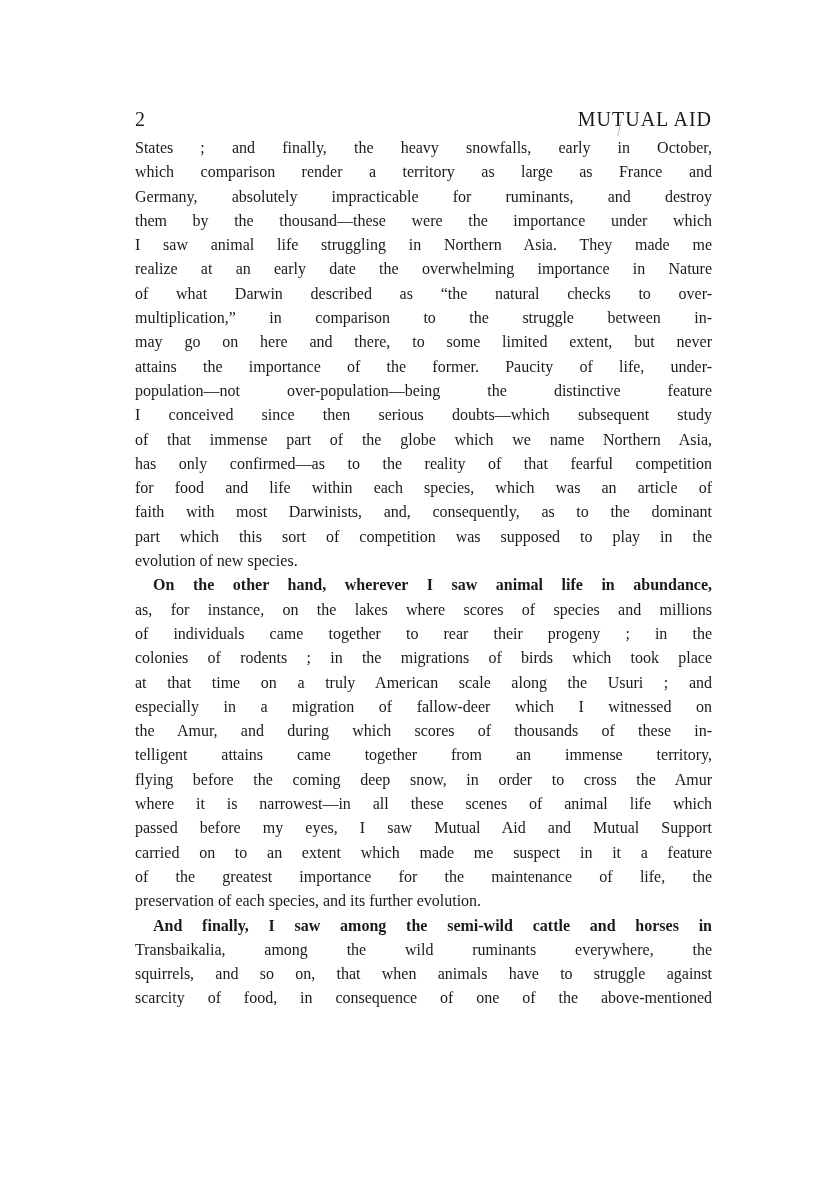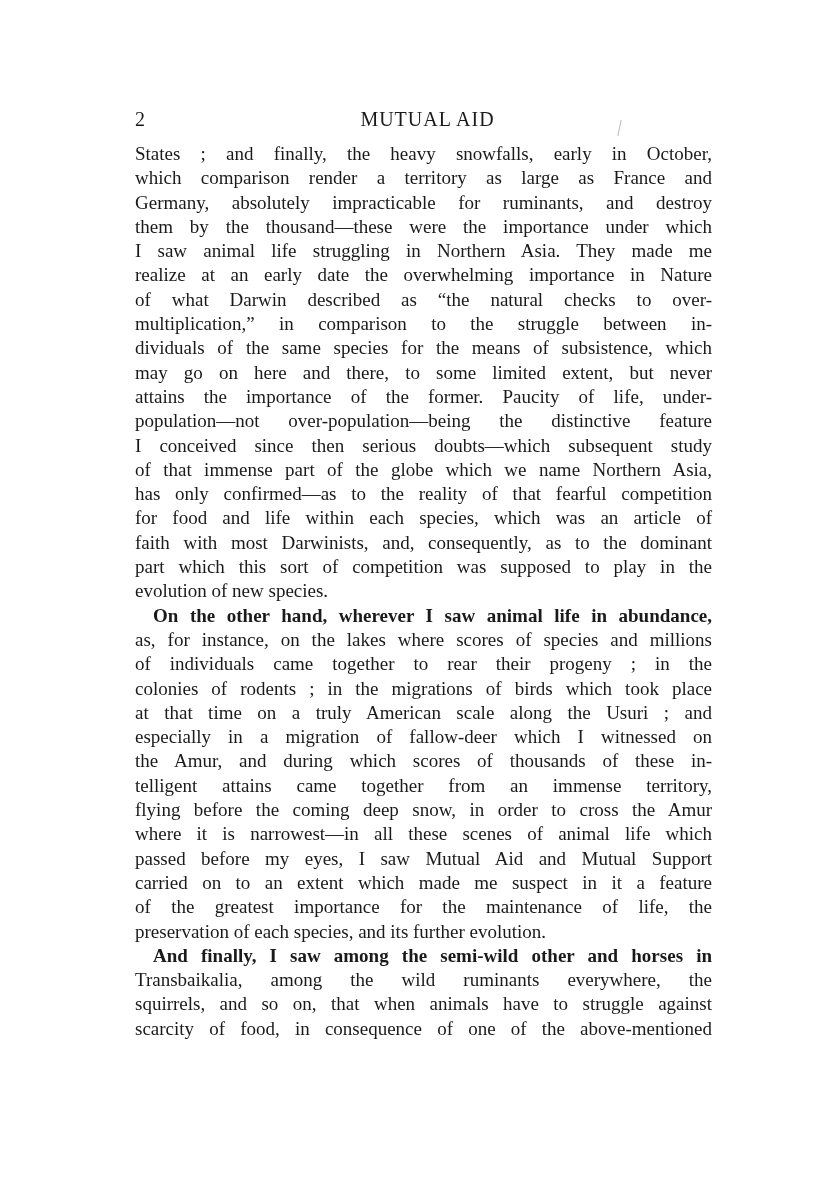--- a/index.html
+++ b/index.html
@@ -31,38 +31,38 @@
     .page-number {
       position: absolute;
       left: 0;
       top: 0;
     }
     .running-title {
       position: absolute;
       left: 0;
       right: 0;
       top: 0;
-      text-align: center;
+      text-align: right;
       letter-spacing: 1px;
       padding-left: 8px;
       font-family: Liberation Serif, serif;
     }
     .stray-mark {
       position: absolute;
       left: 484px;
       top: 14px;
       width: 1px;
       height: 16px;
       background: #bbbbbb;
       transform: rotate(12deg);
     }
     .body-text {
-      margin-top: 10px;
+      margin-top: 4px;
       font-family: "Liberation Serif", "DejaVu Serif", serif;
-      font-size: 19px;
+      font-size: 16px;
       line-height: 24.3px;
     }
     .line {
       display: block;
       white-space: nowrap;
       text-align: justify;
       text-align-last: justify;
     }
     .line.last {
       text-align-last: left;
@@ -84,21 +84,20 @@
   <div class="body-text" id="body-text">
       <div>
         <span class="line">States ;  and finally, the heavy snowfalls, early in October,</span>
         <span class="line">which comparison render a territory as large as France and</span>
         <span class="line">Germany, absolutely impracticable for ruminants, and destroy</span>
         <span class="line">them by the thousand—these were the importance under which</span>
         <span class="line">I saw animal life struggling in Northern Asia.  They made me</span>
         <span class="line">realize at an early date the overwhelming importance in Nature</span>
         <span class="line">of what Darwin described as “the natural checks to over-</span>
         <span class="line">multiplication,” in comparison to the struggle between in-</span>
-        <span class="line">dividuals of the same species for the means of subsistence, which</span>
         <span class="line">may go on here and there, to some limited extent, but never</span>
         <span class="line">attains the importance of the former.  Paucity of life, under-</span>
         <span class="line">population—not over-population—being the distinctive feature</span>
         <span class="line">I conceived since then serious doubts—which subsequent study</span>
         <span class="line">of that immense part of the globe which we name Northern Asia,</span>
         <span class="line">has only confirmed—as to the reality of that fearful competition</span>
         <span class="line">for food and life within each species, which was an article of</span>
         <span class="line">faith with most Darwinists, and, consequently, as to the dominant</span>
         <span class="line">part which this sort of competition was supposed to play in the</span>
         <span class="line last">evolution of new species.</span>
@@ -113,19 +112,19 @@
         <span class="line">the Amur, and during which scores of thousands of these in-</span>
         <span class="line">telligent attains came together from an immense territory,</span>
         <span class="line">flying before the coming deep snow, in order to cross the Amur</span>
         <span class="line">where it is narrowest—in all these scenes of animal life which</span>
         <span class="line">passed before my eyes, I saw Mutual Aid and Mutual Support</span>
         <span class="line">carried on to an extent which made me suspect in it a feature</span>
         <span class="line">of the greatest importance for the maintenance of life, the</span>
         <span class="line last">preservation of each species, and its further evolution.</span>
       </div>
       <div>
-        <span class="line indent">And finally, I saw among the semi-wild other and horses in</span>
+        <span class="line indent">And finally, I saw among the semi-wild cattle and horses in</span>
         <span class="line">Transbaikalia, among the wild ruminants everywhere, the</span>
         <span class="line">squirrels, and so on, that when animals have to struggle against</span>
         <span class="line">scarcity of food, in consequence of one of the above-mentioned</span>
       </div>
     </div>
 </div>
 
 </body></html>

